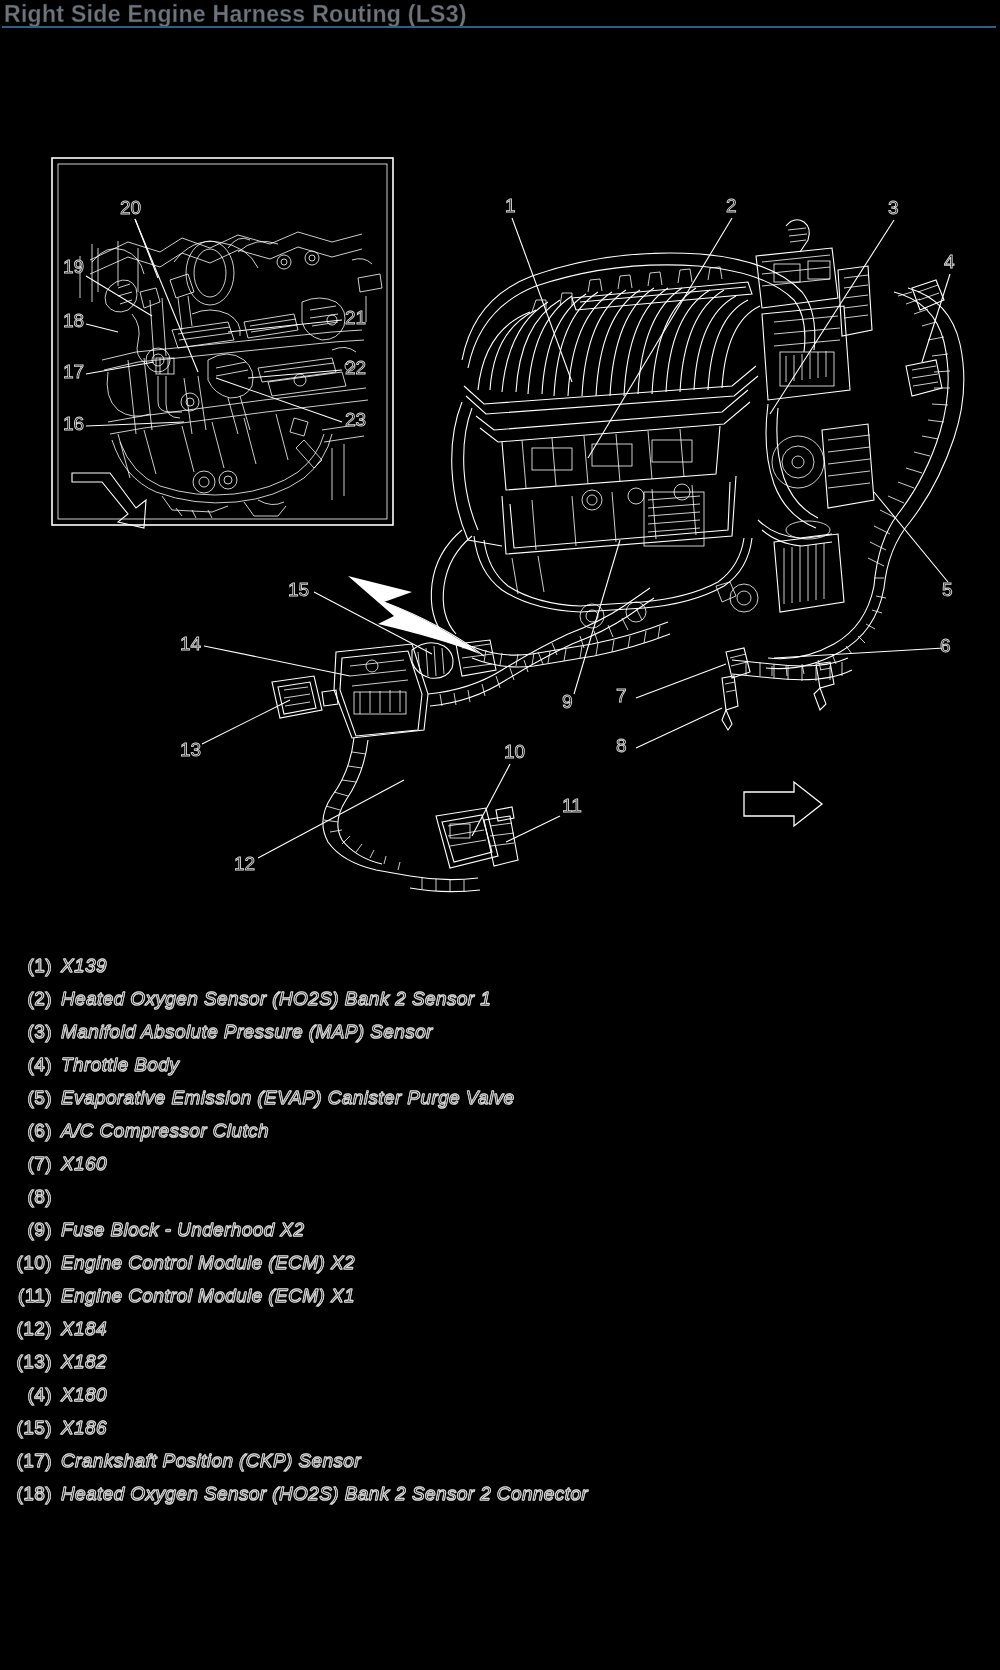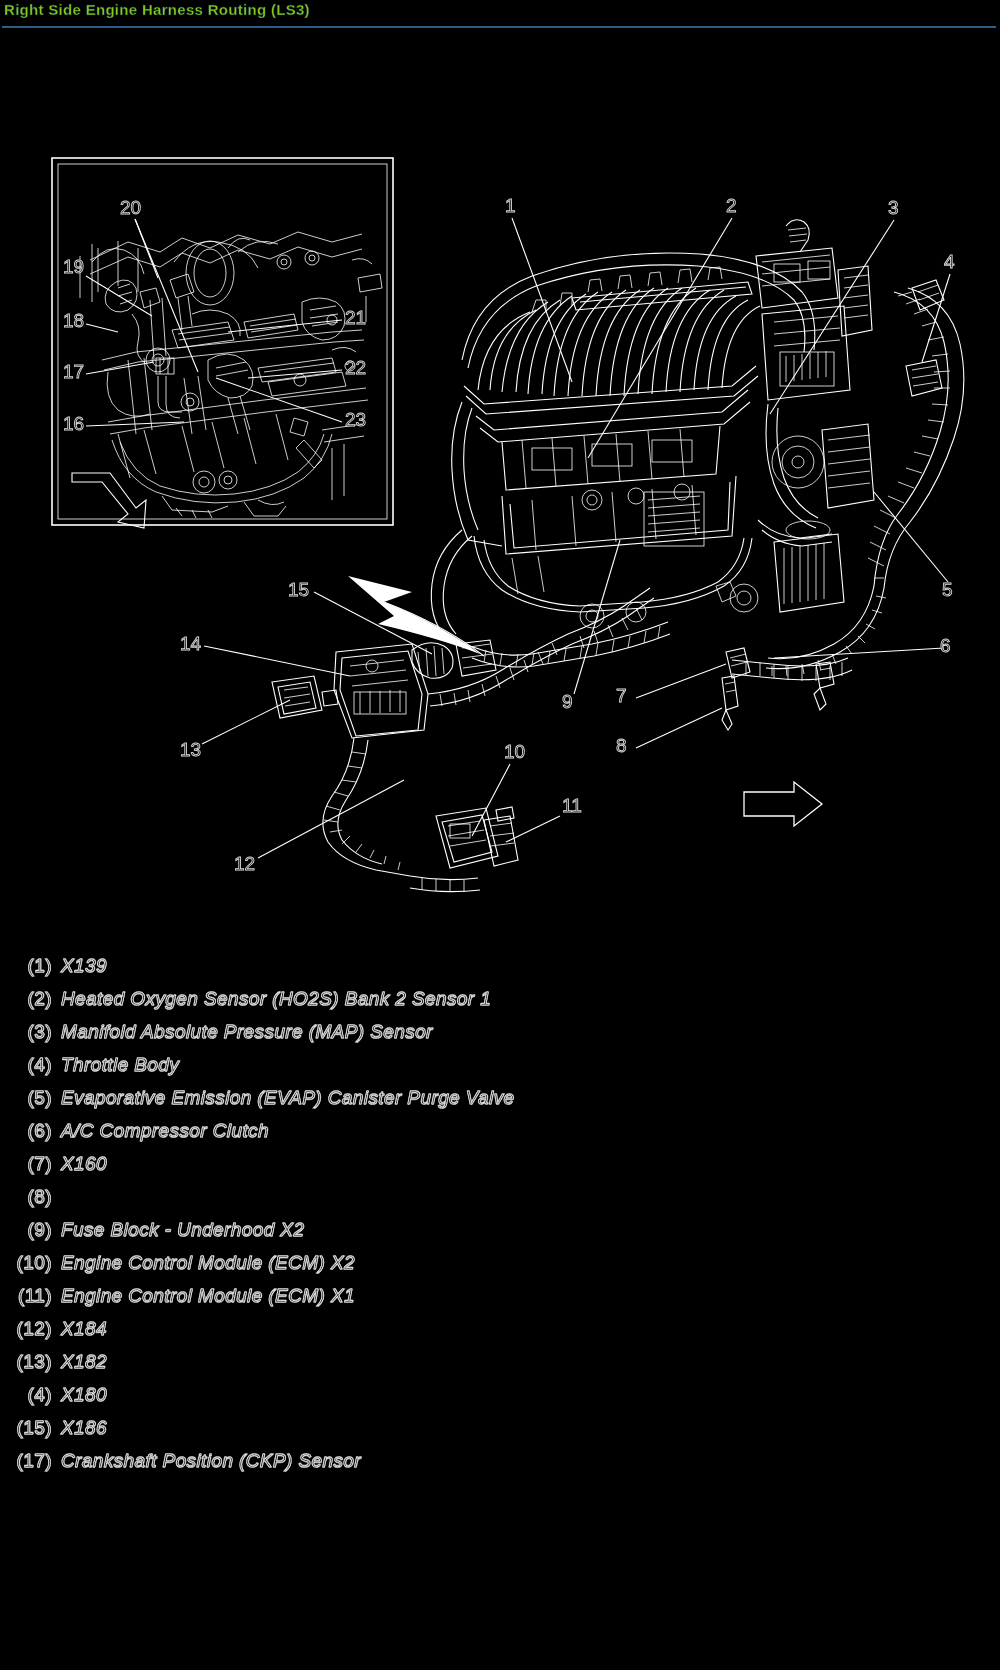--- a/index.html
+++ b/index.html
@@ -22,24 +22,24 @@
     position: absolute;
     left: 0px;
     top: 0px;
     width: 1000px;
     height: 30px;
   }
   #page-title {
     position: absolute;
     left: 4px;
     top: 1px;
-    font-size: 15px;
+    font-size: 23px;
     font-weight: bold;
     letter-spacing: 0.3px;
-    color: #84cc16;
+    color: #737373;
     -webkit-text-stroke: 0.4px #0d2a45;
     white-space: nowrap;
   }
   #title-rule {
     position: absolute;
     left: 2px;
     top: 26px;
     width: 994px;
     height: 2px;
     background: #2e5d87;
@@ -527,14 +527,18 @@
     <span class="legend-label hollow">X180</span>
   </div>
   <div class="legend-row">
     <span class="legend-index hollow">(15)</span>
     <span class="legend-label hollow">X186</span>
   </div>
   <div class="legend-row">
     <span class="legend-index hollow">(17)</span>
     <span class="legend-label hollow">Crankshaft Position (CKP) Sensor</span>
   </div>
+  <div class="legend-row">
+    <span class="legend-index hollow">(18)</span>
+    <span class="legend-label hollow">Heated Oxygen Sensor (HO2S) Bank 2 Sensor 2 Connector</span>
+  </div>
 
 </div>
 
 </body></html>

